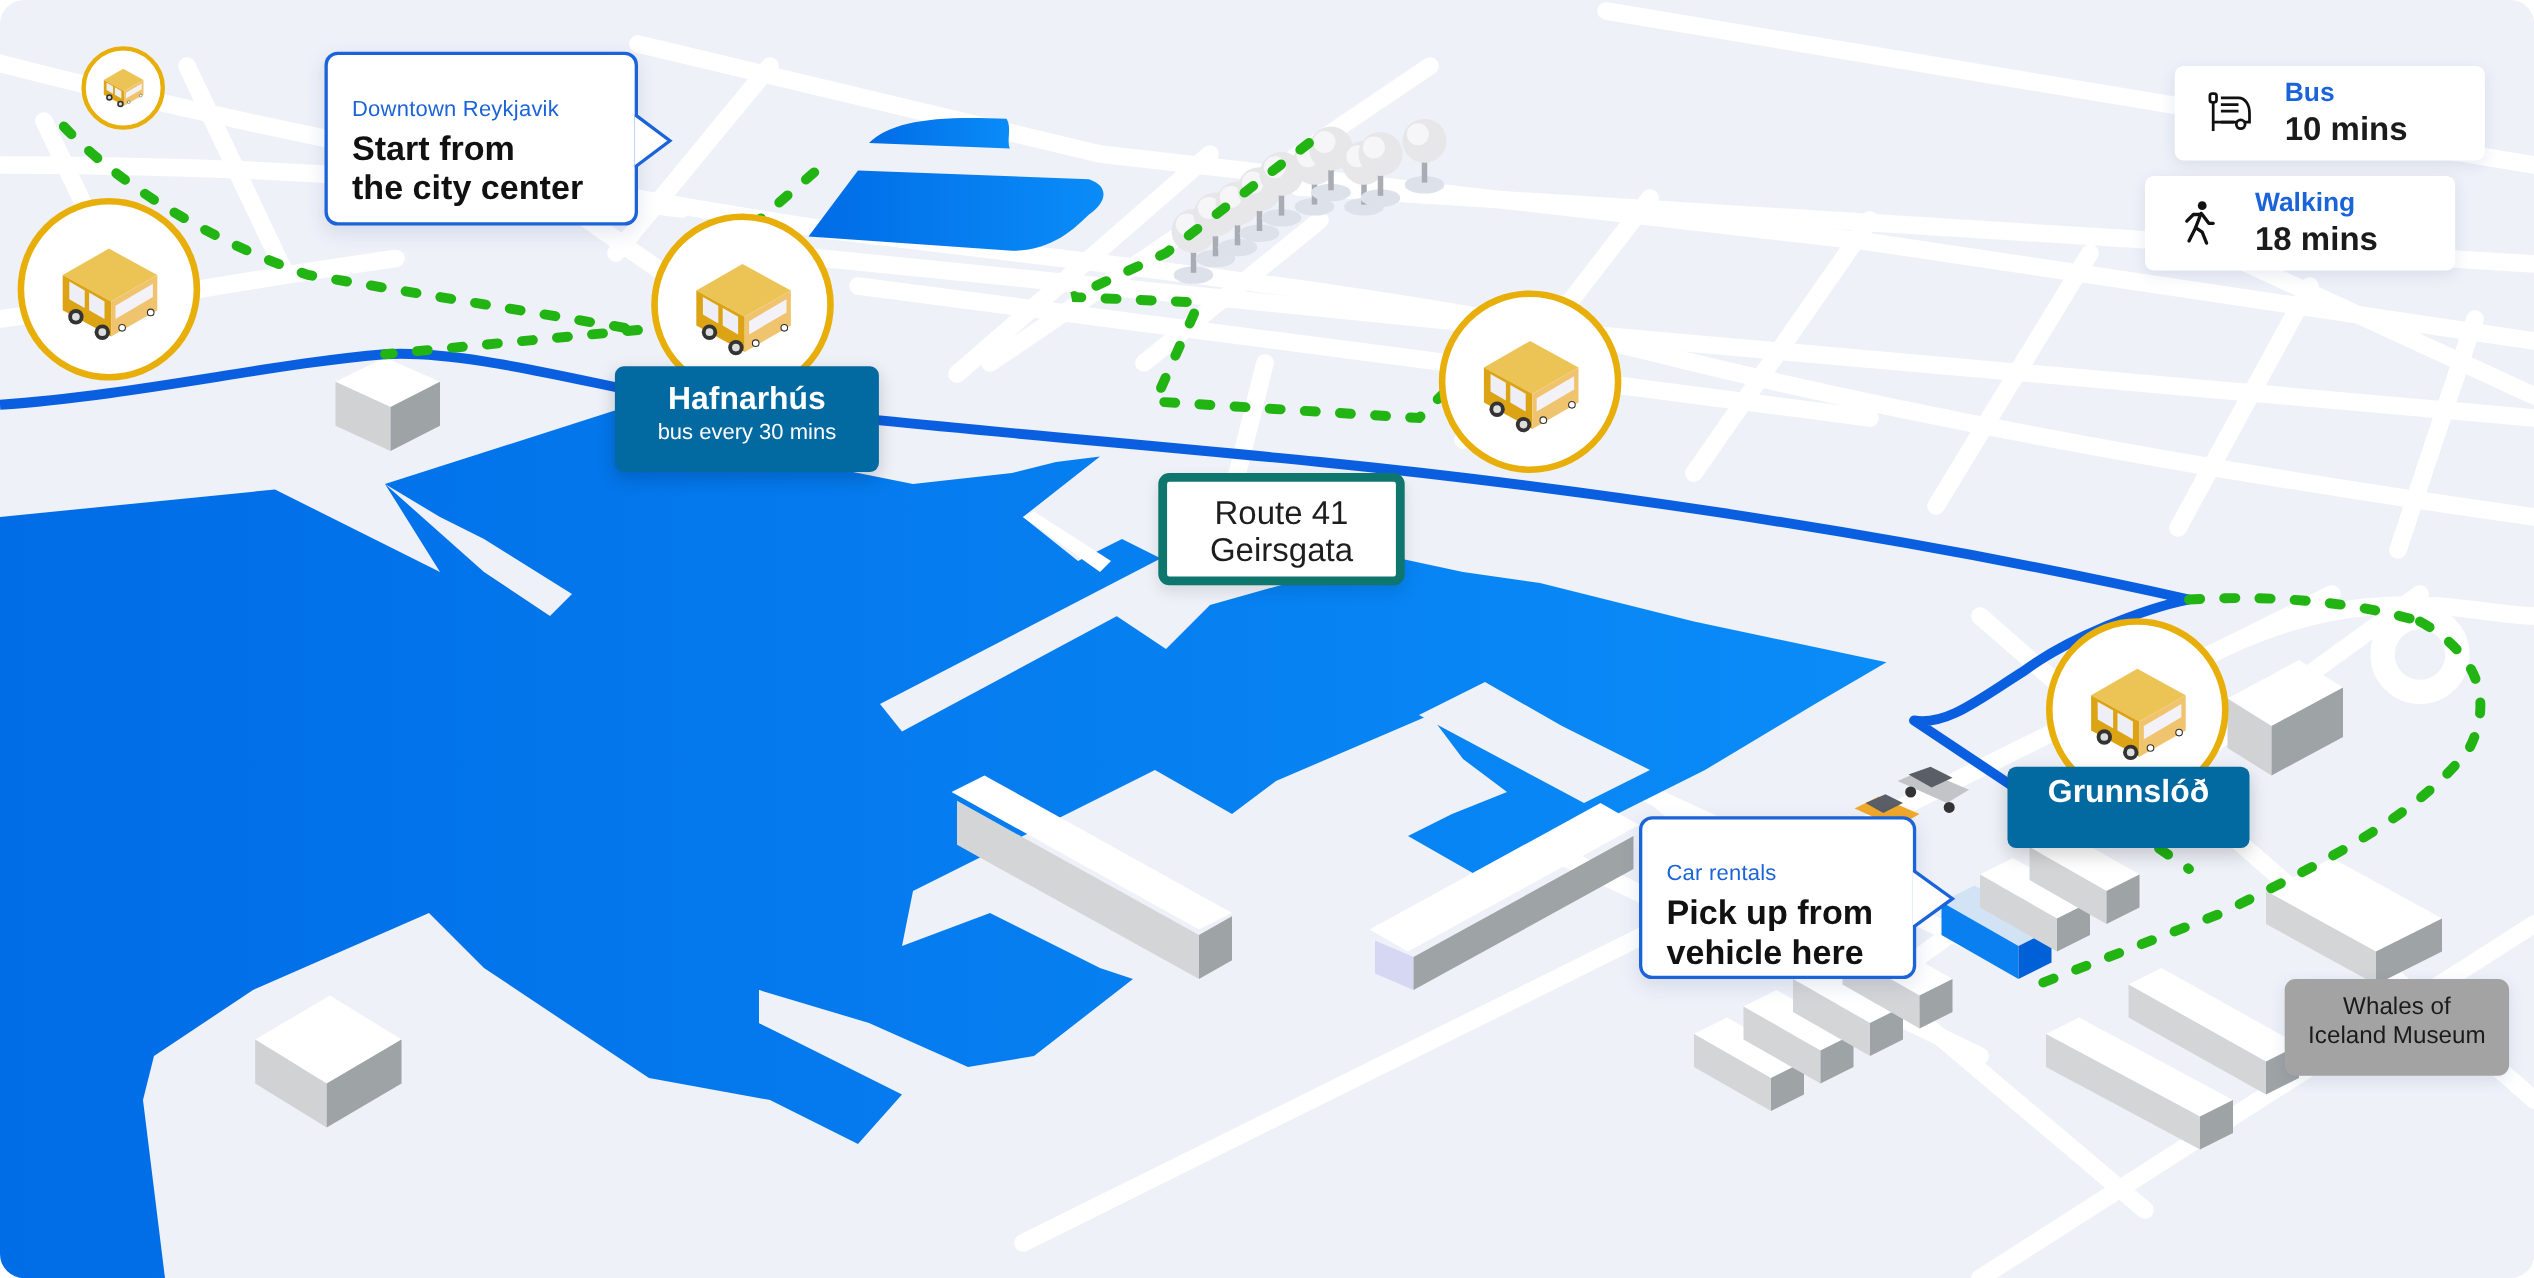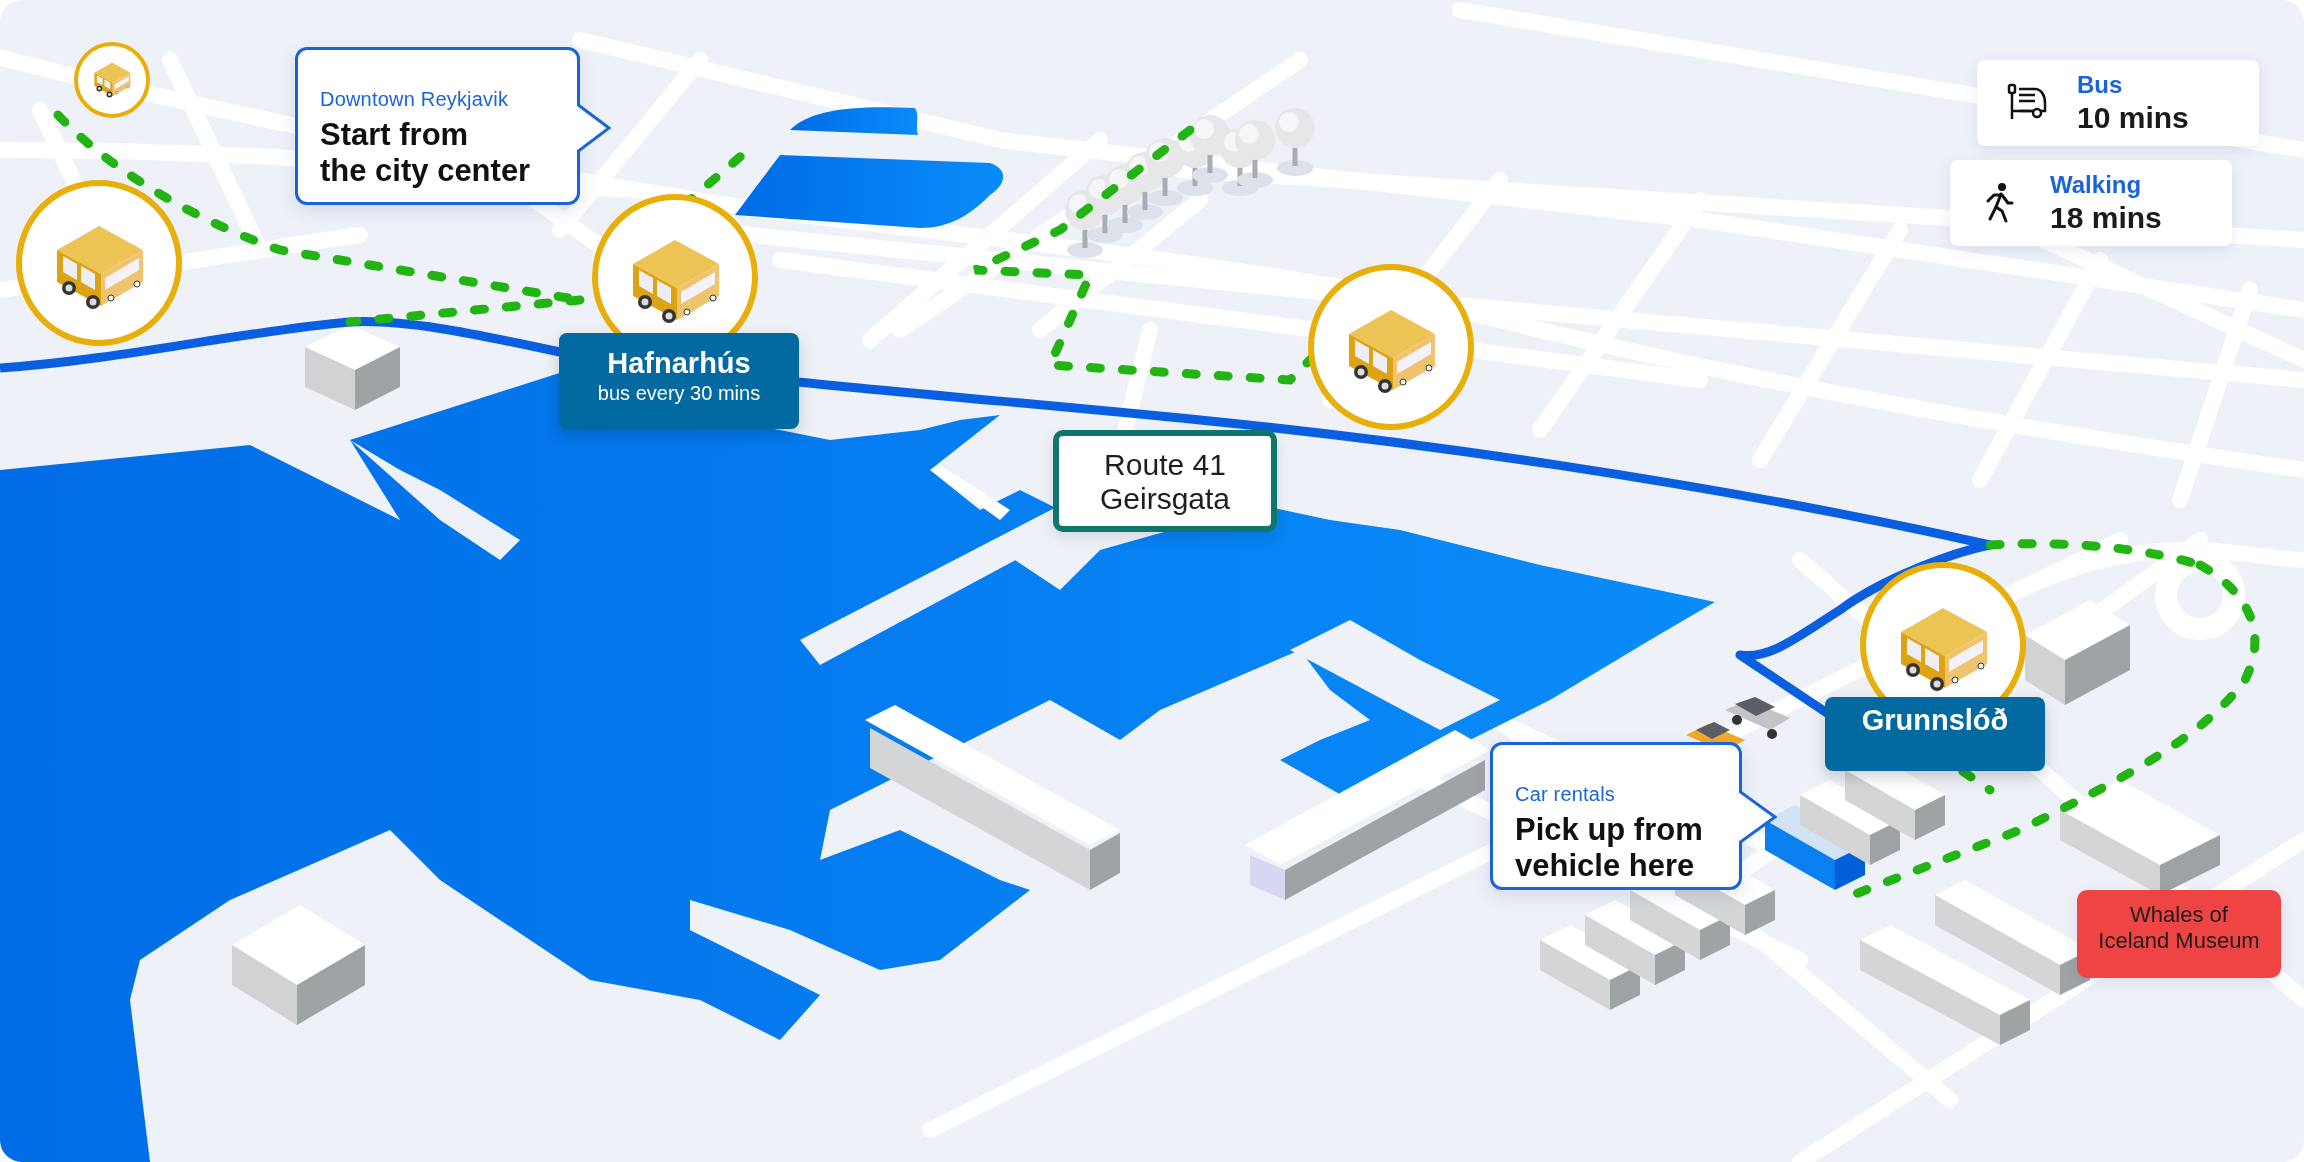--- a/index.html
+++ b/index.html
@@ -23,37 +23,37 @@
     
     .stop-label {
       position: absolute; background: #0369a1; color: #ffffff; border-radius: 8px;
       text-align: center; box-shadow: 0 6px 16px rgba(0,0,0,0.18);
     }
     .stop-label .name { font-weight: 700; font-size: 29px; }
     .stop-label .sub { font-size: 20px; margin-top: 2px; }
 
     
     .route-label {
-      position: absolute; background: #ffffff; border: 6px solid #0f766e; border-radius: 10px;
+      position: absolute; background: #ffffff; border: 8px solid #0f766e; border-radius: 10px;
       text-align: center; color: #1e1e1e; font-size: 30px; font-weight: 400; line-height: 34px;
       padding: 12px 0; box-shadow: 0 6px 14px rgba(0,0,0,0.10);
     }
 
     
     .legend-card {
       position: absolute; background: #ffffff; border-radius: 8px;
       box-shadow: 0 4px 14px rgba(40,60,120,0.10);
       display: flex; align-items: center;
     }
     .legend-card .icon { width: 100px; display: flex; justify-content: center; align-items: center; }
     .legend-card .label { color: #1a63d8; font-size: 24px; font-weight: bold; }
     .legend-card .value { color: #1b1b1b; font-size: 30px; font-weight: 700; margin-top: 2px; }
 
     .museum-label {
-      position: absolute; background: #ef4444; border-radius: 10px;
+      position: absolute; background: #a3a3a3; border-radius: 10px;
       text-align: center; color: #1b1b1b; font-size: 22px; line-height: 26px;
       padding: 12px 0; box-shadow: 0 4px 14px rgba(40,60,120,0.10);
     }
 
     .bus-marker { position: absolute; }
   </style>
 </head>
 <body>
 
 <div class="map">

